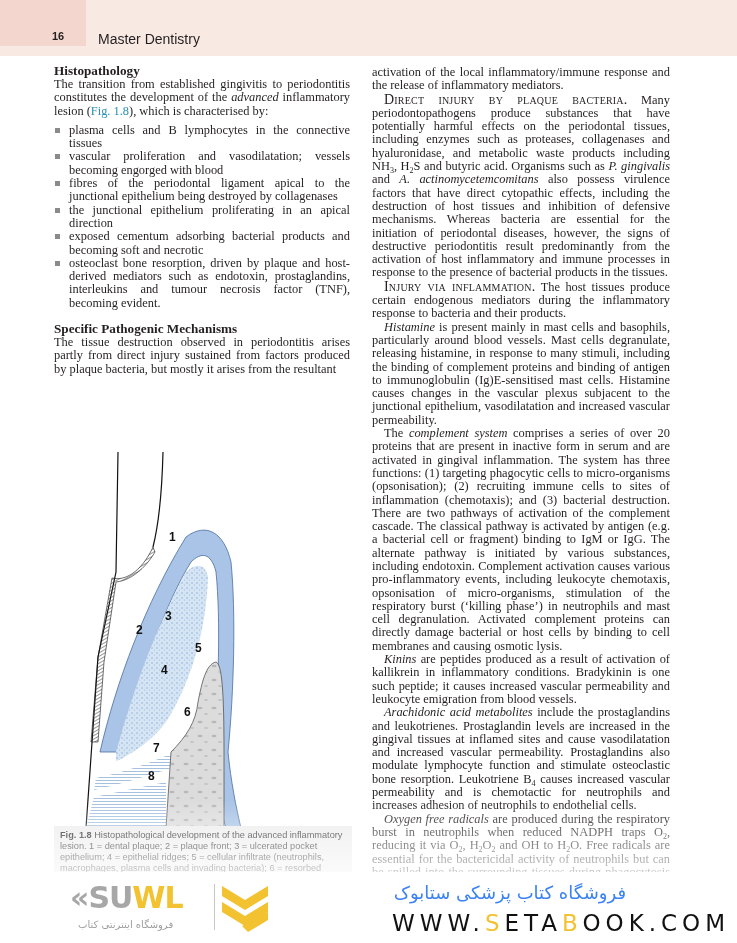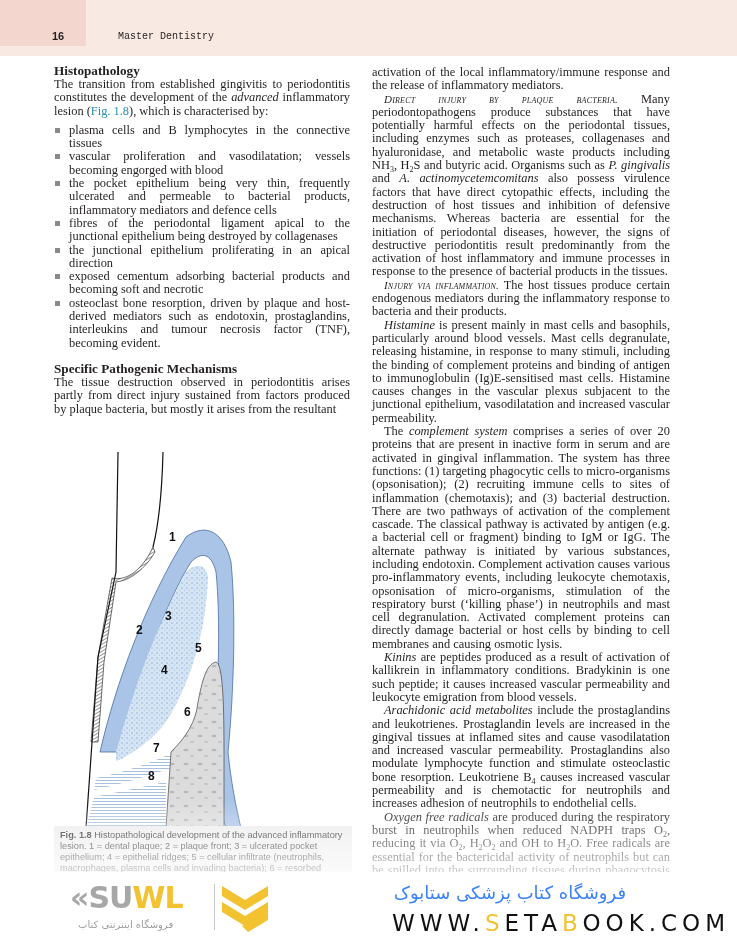--- a/index.html
+++ b/index.html
@@ -2,35 +2,35 @@
 <html><head>
 <meta charset="utf-8">
 <style>
   * { margin: 0; padding: 0; box-sizing: border-box; }
   html, body { width: 737px; height: 943px; overflow: hidden; background: #ffffff; }
   body { position: relative; font-family: "DejaVu Serif", "Liberation Serif", serif; color: #231f20; }
 
   .header { position: absolute; left: 0; top: 0; width: 737px; height: 56px; background: #f9e9e3; }
   .header .num-block { position: absolute; left: 0; top: 0; width: 86px; height: 46px; background: #f3d6cd; }
   .header .page-num { position: absolute; left: 52px; top: 30px; font-family: "Liberation Sans", sans-serif; font-weight: bold; font-size: 11px; color: #231f20; }
-  .header .running-title { position: absolute; left: 98px; top: 31px; font-family: Liberation Mono, monospace; font-size: 10px; color: #231f20; margin-left: 20px; }
+  .header .running-title { position: absolute; left: 98px; top: 31px; font-family: Liberation Sans, sans-serif; font-size: 14px; color: #231f20; }
 
   .col { position: absolute; font-family: "Liberation Serif", serif; font-size: 12.4px; line-height: 13.3px; text-align: justify; }
   .col-left { left: 54px; top: 64px; width: 296px; }
   .col-right { left: 372px; top: 66px; width: 298px; }
 
   h2.sec { font-family: "Liberation Serif", serif; font-weight: bold; font-size: 13.2px; line-height: 14px; margin: 0; }
   p { margin: 0; hyphens: auto; }
   p.indent { text-indent: 12px; }
   ul.bullets { list-style: none; margin: 6px 0 0 0; }
   ul.bullets li { position: relative; padding-left: 15px; margin-bottom: 0; }
   ul.bullets li .bullet { position: absolute; left: 1px; top: 4px; width: 5px; height: 5px; background: #8a8a8a; }
   .spacer { height: 12px; }
   .link { color: #2a8fb5; }
-  .runin { font-variant: small-caps; font-size: 11px; letter-spacing: 0.2px; font-style: italic; }
+  .runin { font-variant: small-caps; font-size: 14px; letter-spacing: 0.2px; }
   .it { font-style: italic; }
   sub, sup { font-size: 8px; line-height: 0; }
 
   .figure { position: absolute; left: 56px; top: 452px; width: 296px; height: 376px; }
   .figure svg { position: absolute; left: 0; top: 0; }
 
   .caption { position: absolute; left: 54px; top: 826px; width: 298px; height: 46px; background: #ededed; padding: 4px 6px; font-family: "Liberation Sans", sans-serif; font-size: 9.2px; line-height: 11px; color: #231f20; overflow: hidden; }
   .caption b { font-weight: bold; }
 
   .fade { position: absolute; left: 0; top: 800px; width: 737px; height: 80px; background: linear-gradient(to bottom, rgba(255,255,255,0) 0%, rgba(255,255,255,0.5) 60%, rgba(255,255,255,0.85) 100%); pointer-events: none; }
@@ -56,21 +56,20 @@
   <span class="page-num">16</span>
   <span class="running-title">Master Dentistry</span>
 </div>
 
 <div class="col col-left">
   <h2 class="sec">Histopathology</h2>
   <p><span>The transition from established gingivitis to periodontitis constitutes the development of the </span><span class="it">advanced</span><span> inflammatory lesion (</span><span class="link">Fig. 1.8</span><span>), which is characterised by:</span></p>
   <ul class="bullets">
     <li><span class="bullet"></span><span>plasma cells and B lymphocytes in the connective tissues</span></li>
     <li><span class="bullet"></span><span>vascular proliferation and vasodilatation; vessels becoming engorged with blood</span></li>
-    <li><span class="bullet"></span><span>the pocket epithelium being very thin, frequently ulcerated and permeable to bacterial products, inflammatory mediators and defence cells</span></li>
     <li><span class="bullet"></span><span>fibres of the periodontal ligament apical to the junctional epithelium being destroyed by collagenases</span></li>
     <li><span class="bullet"></span><span>the junctional epithelium proliferating in an apical direction</span></li>
     <li><span class="bullet"></span><span>exposed cementum adsorbing bacterial products and becoming soft and necrotic</span></li>
     <li><span class="bullet"></span><span>osteoclast bone resorption, driven by plaque and host-derived mediators such as endotoxin, prostaglandins, interleukins and tumour necrosis factor (TNF), becoming evident.</span></li>
   </ul>
   <div class="spacer"></div>
   <h2 class="sec">Specific Pathogenic Mechanisms</h2>
   <p>The tissue destruction observed in periodontitis arises partly from direct injury sustained from factors produced by plaque bacteria, but mostly it arises from the resultant</p>
 </div>
 

